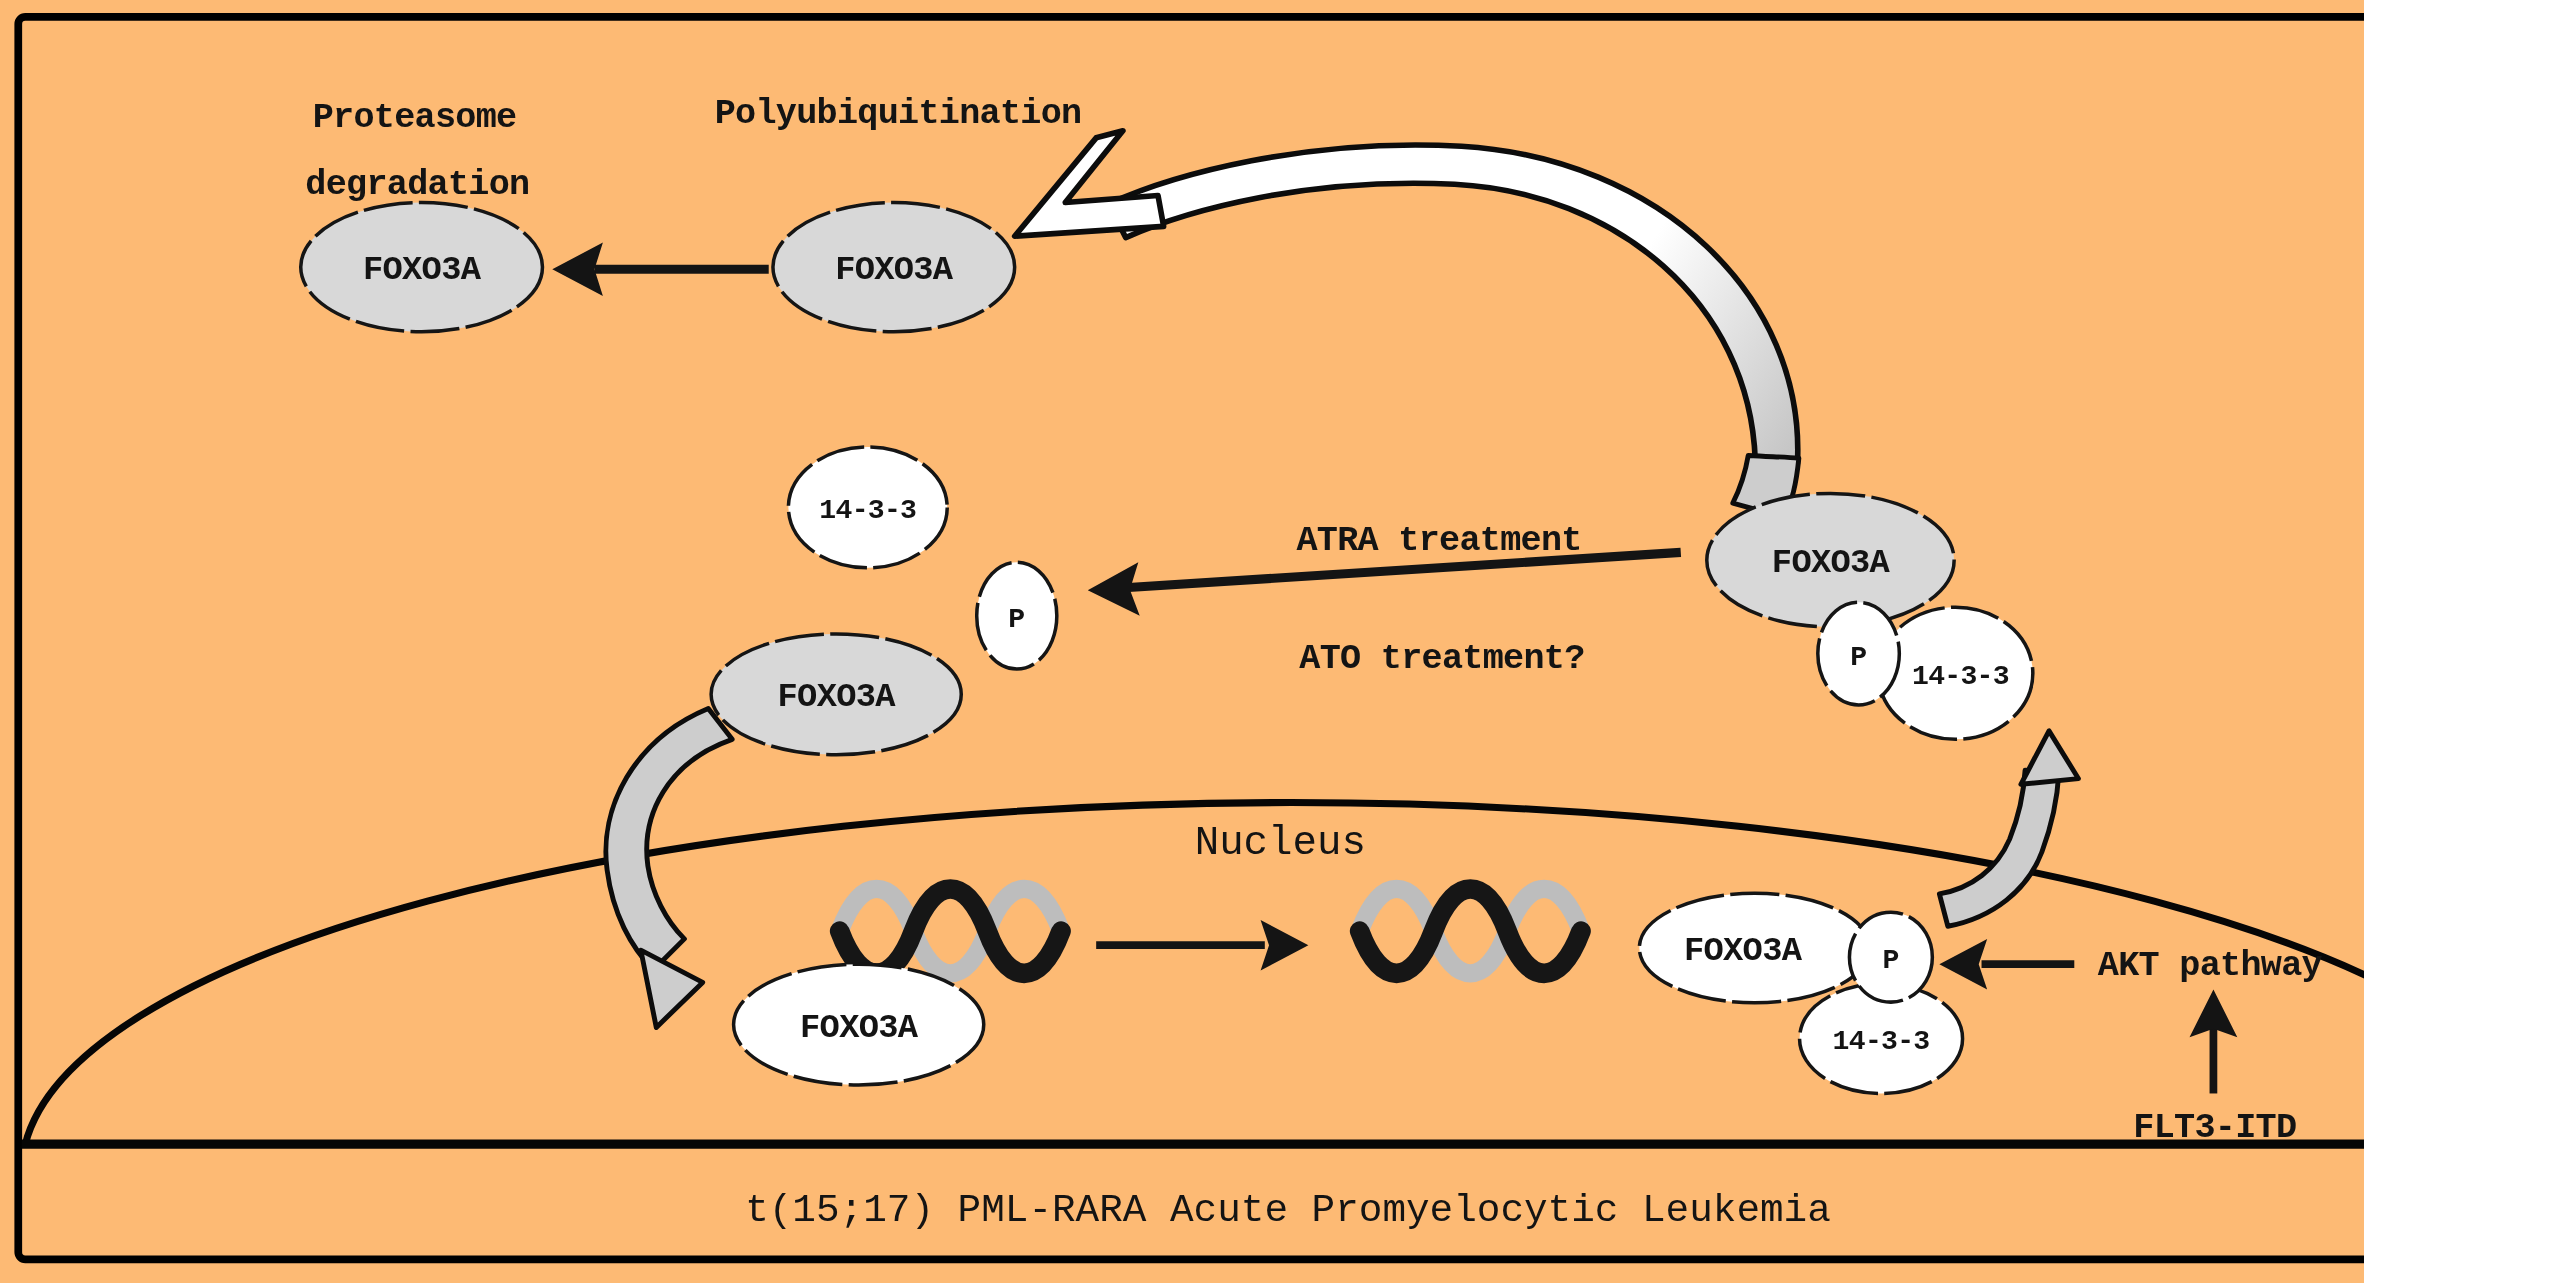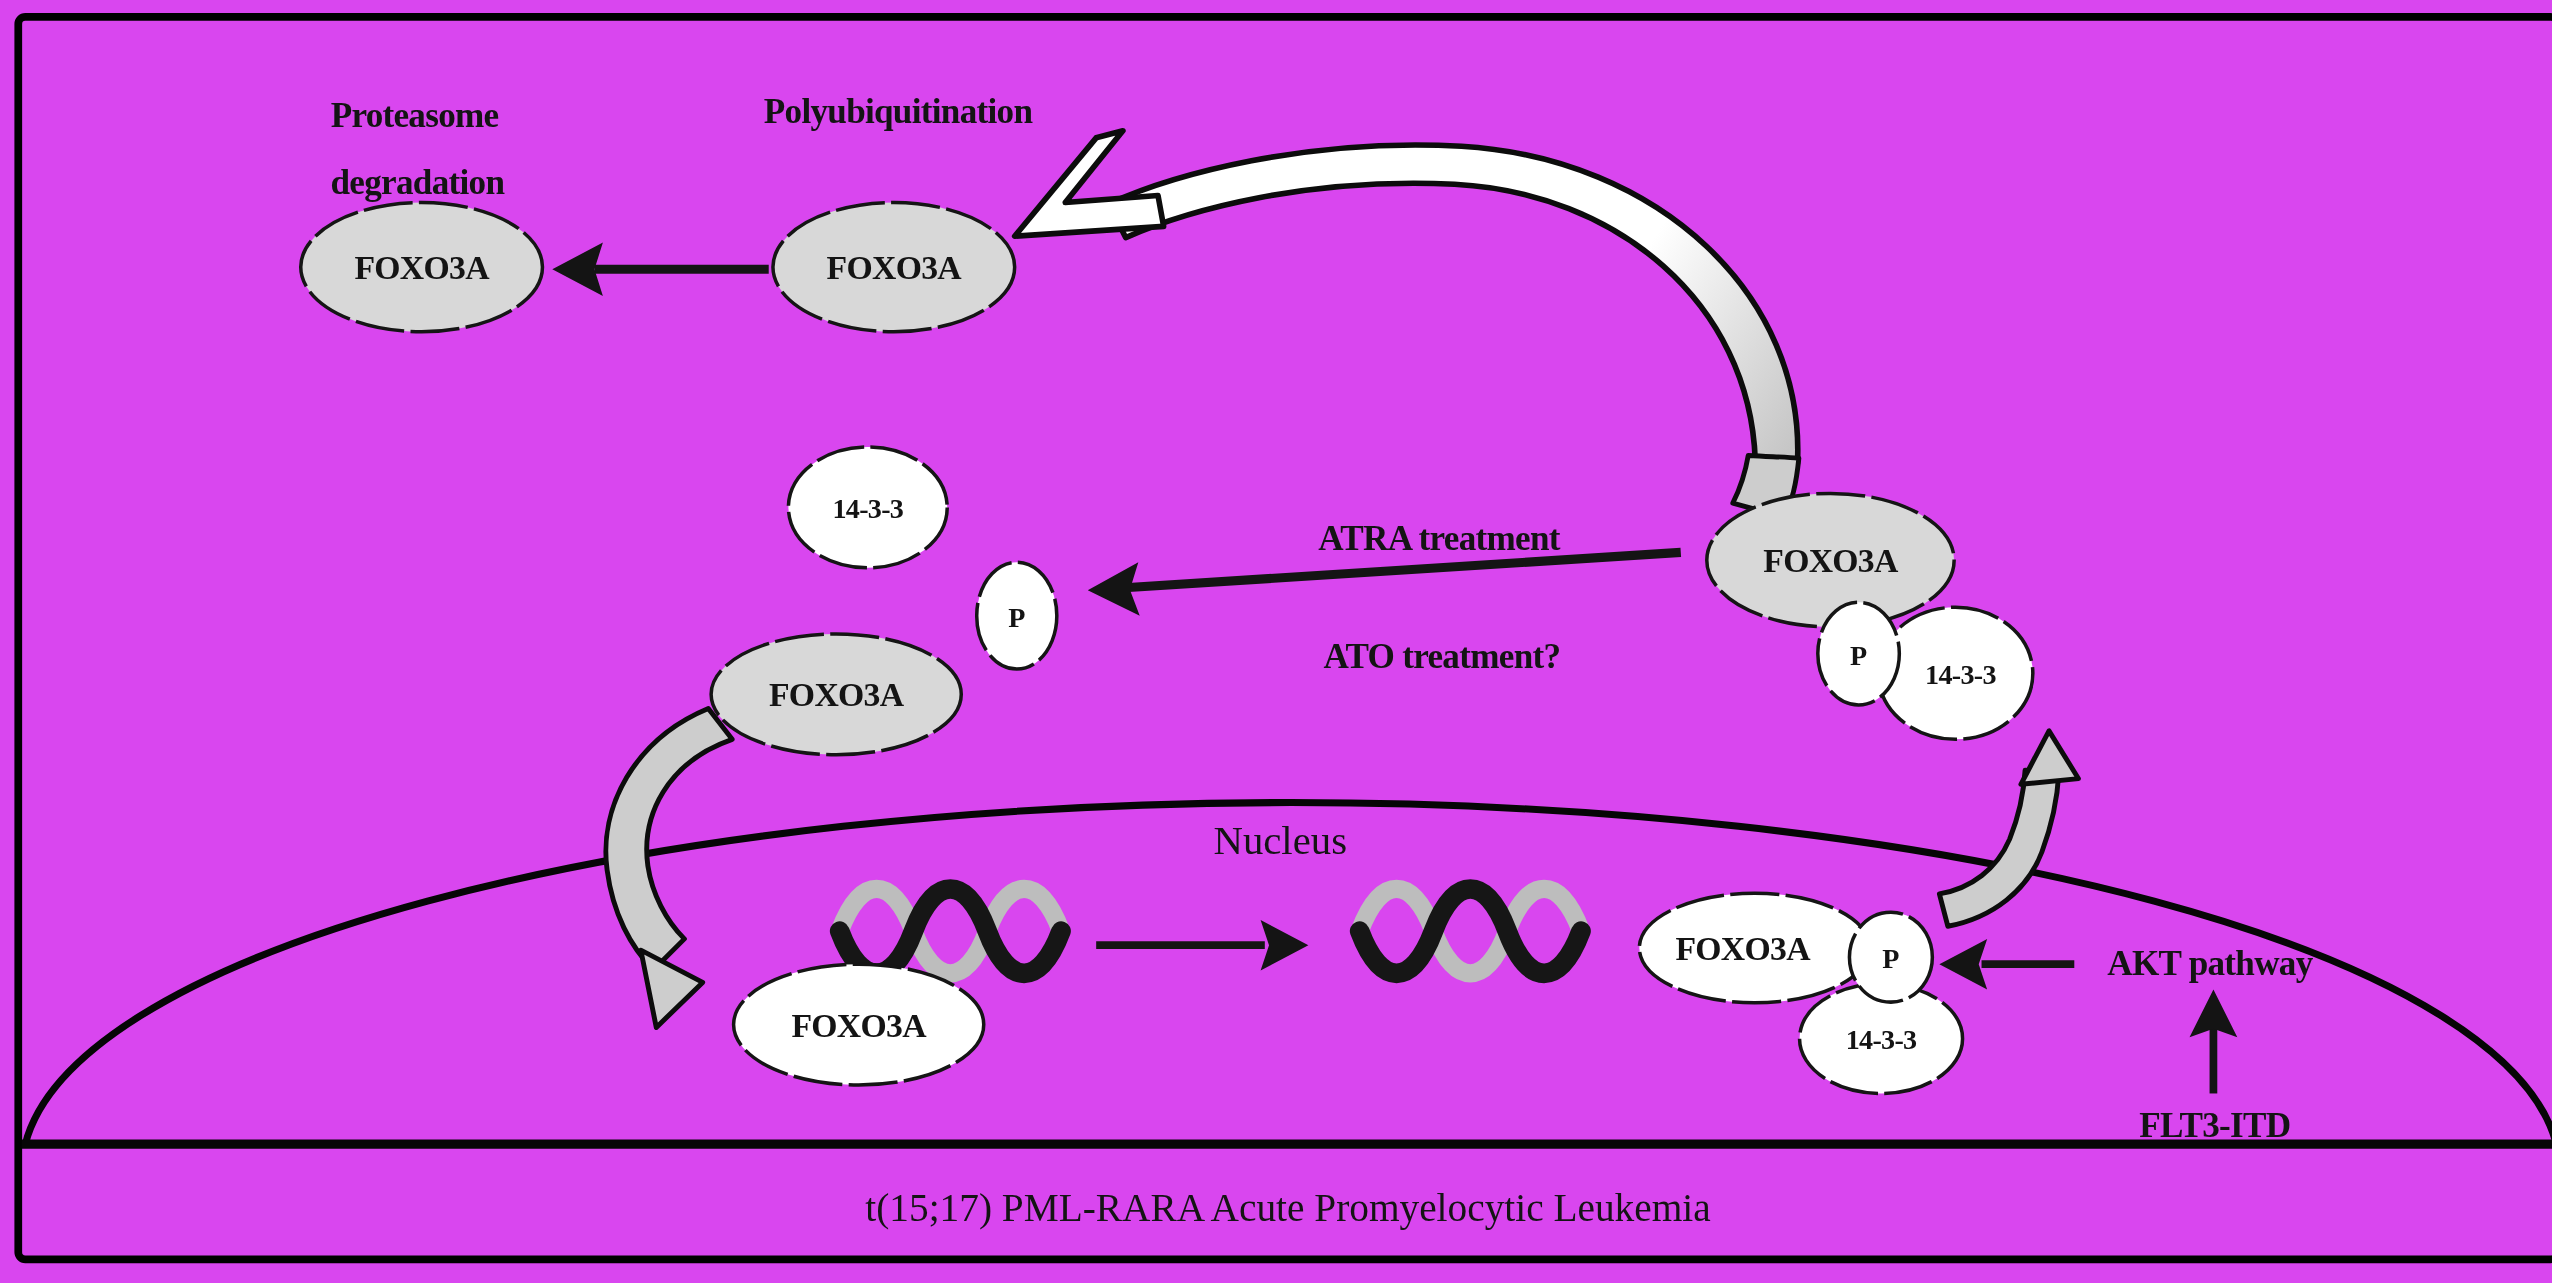--- a/index.html
+++ b/index.html
@@ -1,17 +1,17 @@
 <!DOCTYPE html>
 <html style="font-size:11.2px"><head>
 <meta charset="utf-8">
 <style>
   html,body{margin:0;padding:0;background:#ffffff;}
-  .stage{position:relative;width:2552px;height:1284px;background:#d946ef;overflow:hidden;
-         font-family:Liberation Serif, serif;}
+  .stage{position:relative;width:2364px;height:1284px;background:#fdba74;overflow:hidden;
+         font-family:Liberation Mono, monospace;}
   svg{position:absolute;left:0;top:0;}
   text{fill:#141414;}
   .lbl{font-weight:bold;font-size:50px;letter-spacing:-1px;}
   .node-lbl{font-weight:bold;font-size:48px;letter-spacing:-1px;}
   .node-lbl-sm{font-weight:bold;font-size:40px;letter-spacing:-1px;}
   .node-lbl-p{font-weight:bold;font-size:40px;}
   .big-lbl{font-weight:normal;font-size:58px;letter-spacing:0px;}
   .caption-lbl{font-weight:normal;font-size:56px;letter-spacing:0px;}
   .node-gray{fill:#d8d8d8;stroke:#151515;stroke-width:5;stroke-dasharray:70 9;}
   .node-white{fill:#ffffff;stroke:#151515;stroke-width:5;stroke-dasharray:70 9;}

